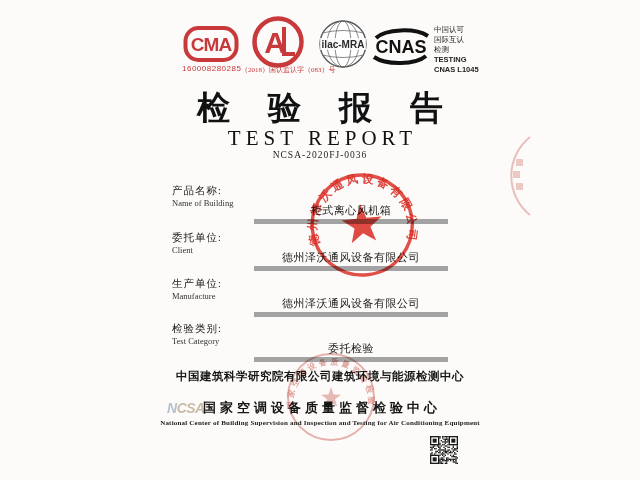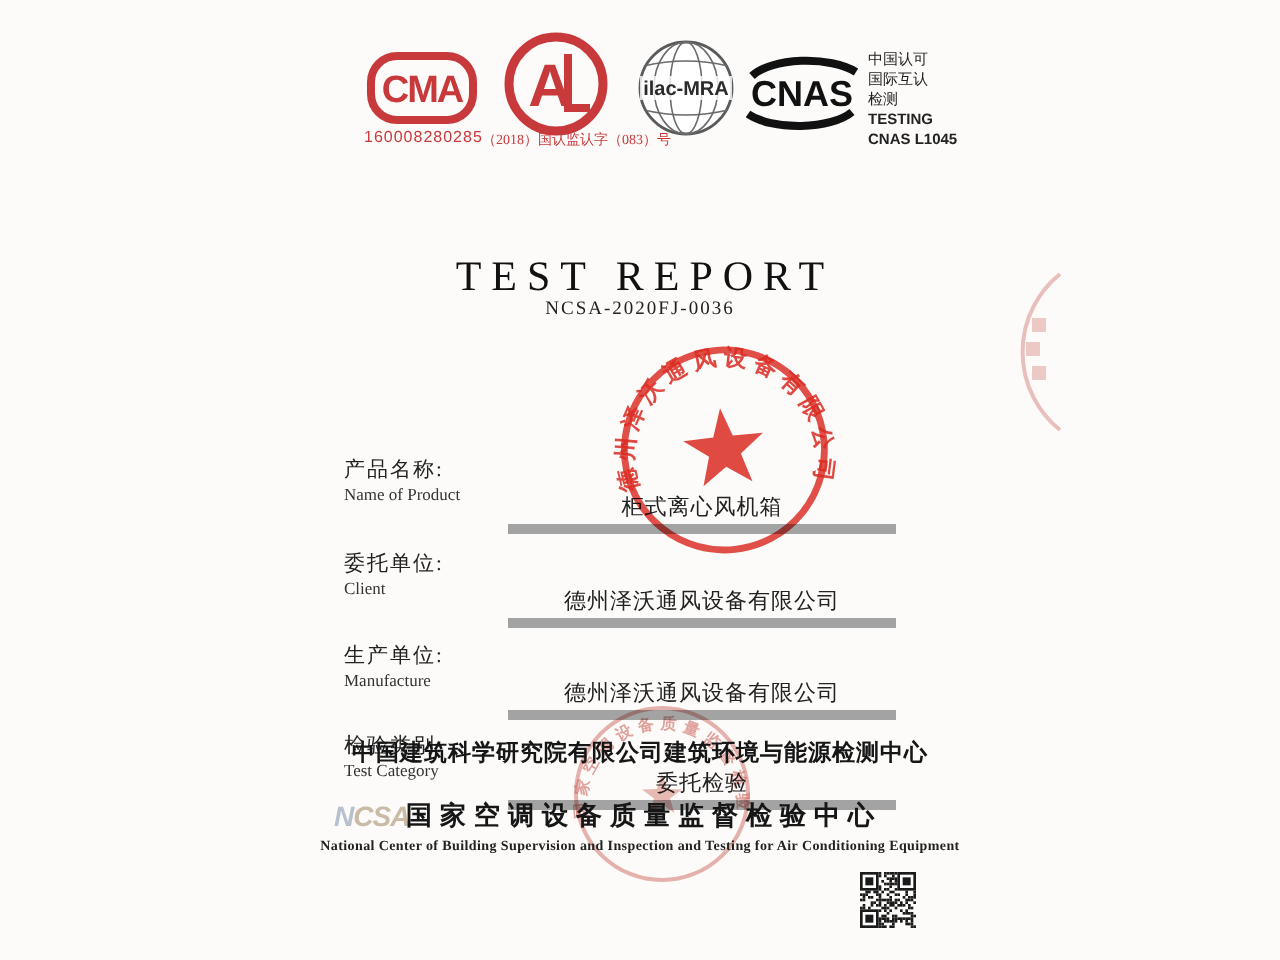--- a/index.html
+++ b/index.html
@@ -23,21 +23,21 @@
   .row-center { left:0; width:640px; display:flex; justify-content:center; }
   .title-cn { top:86px; }
   .title-cn span { font-size:33px; font-weight:bold; color:#111;
     letter-spacing:38px; margin-right:-38px; font-family:"Liberation Sans",sans-serif; }
   .title-en { top:126px; }
   .title-en span { font-size:21px; letter-spacing:5px; margin-right:-5px; color:#111; }
   .report-no { top:150px; }
   .report-no span { font-size:9.5px; letter-spacing:1px; color:#222; }
 
   
-  .frow { left:0; width:536px; height:40px;margin-top:44px; }
+  .frow { left:0; width:536px; height:40px; }
   .frow .lab-cn { position:absolute; left:172px; top:0; font-size:10.5px; letter-spacing:1px; color:#222; }
   .frow .lab-en { position:absolute; left:172px; top:14px; font-size:8.5px; color:#333; }
   .frow .vline { position:absolute; left:254px; top:16px; width:194px;
     border-bottom:5px solid #a3a3a3; text-align:center; }
   .frow .val { display:inline-block; font-size:11px; letter-spacing:.5px;
     color:#222; padding-bottom:1px; }
   .r1 { top:184px; } .r2 { top:231px; } .r3 { top:277px; } .r4 { top:322px; }
 
   
   .seal-main { left:306px; top:167px; mix-blend-mode:multiply; transform:rotate(-6deg); }
@@ -95,30 +95,33 @@
   </svg>
 
   <div class="abs accred">
     <div>中国认可</div>
     <div>国际互认</div>
     <div>检测</div>
     <div class="b">TESTING</div>
     <div class="b">CNAS L1045</div>
   </div>
 
+  <div class="abs row-center title-cn">
+    <span>检验报告</span>
+  </div>
   <div class="abs row-center title-en">
     <span>TEST REPORT</span>
   </div>
   <div class="abs row-center report-no">
     <span>NCSA-2020FJ-0036</span>
   </div>
 
   <div class="abs frow r1">
     <span class="lab-cn">产品名称:</span>
-    <span class="lab-en">Name of Product</span>
+    <span class="lab-en">Name of Building</span>
     <span class="vline"><span class="val">柜式离心风机箱</span></span>
   </div>
   <div class="abs frow r2">
     <span class="lab-cn">委托单位:</span>
     <span class="lab-en">Client</span>
     <span class="vline"><span class="val">德州泽沃通风设备有限公司</span></span>
   </div>
   <div class="abs frow r3">
     <span class="lab-cn">生产单位:</span>
     <span class="lab-en">Manufacture</span>

